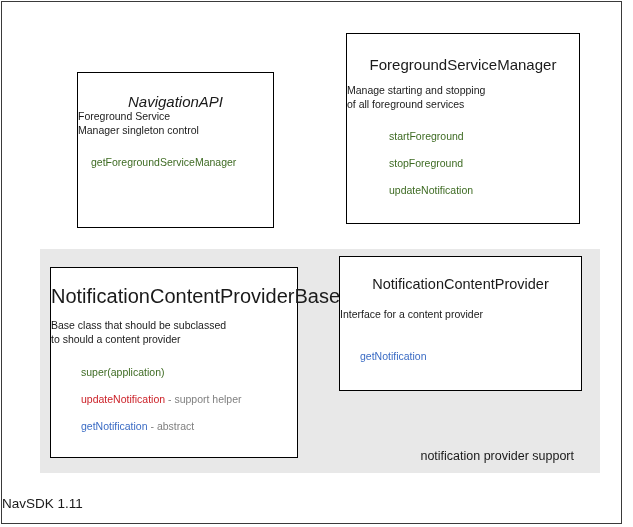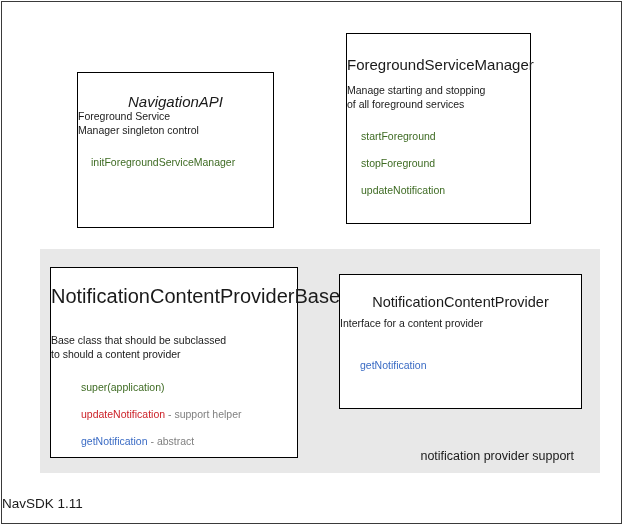--- a/index.html
+++ b/index.html
@@ -92,59 +92,59 @@
     font-style: italic;
   }
   #box-navigation-api .class-desc { margin-top: 0; }
   #box-navigation-api .member-list { margin-top: 19px; padding-left: 13px; }
   #box-navigation-api .member { margin-bottom: 13px; }
 
   
   #box-foreground-service-manager {
     left: 344px;
     top: 31px;
-    width: 185px;
+    width: 234px;
     height: 191px;
   }
   #box-foreground-service-manager .class-title {
     font-size: 15px;
     margin-top: 22px;
   }
   #box-foreground-service-manager .class-desc { margin-top: 11px; }
   #box-foreground-service-manager .member-list { margin-top: 19px; padding-left: 14px; }
-  #box-foreground-service-manager .member { margin-bottom: 14px; }
+  #box-foreground-service-manager .member { margin-bottom: 14px; margin-left: 28px; }
 
   
   #box-notification-content-provider-base {
     left: 48px;
     top: 265px;
     width: 248px;
     height: 191px;
   }
   #box-notification-content-provider-base .class-title {
     font-size: 20px;
     margin-top: 17px;
     text-align: center;
   }
-  #box-notification-content-provider-base .class-desc { margin-top: 26px; }
+  #box-notification-content-provider-base .class-desc { margin-top: 11px; }
   #box-notification-content-provider-base .member-list { margin-top: 20px; padding-left: 30px; }
   #box-notification-content-provider-base .member { margin-bottom: 14px; }
 
   
   #box-notification-content-provider {
     left: 337px;
-    top: 272px;
+    top: 254px;
     width: 243px;
     height: 135px;
   }
   #box-notification-content-provider .class-title {
     font-size: 14.5px;
     margin-top: 19px;
   }
-  #box-notification-content-provider .class-desc { margin-top: 7px; }
+  #box-notification-content-provider .class-desc { margin-top: 16px; }
   #box-notification-content-provider .member-list { margin-top: 28px; padding-left: 20px; }
   #box-notification-content-provider .member { margin-bottom: 13px; }
 
   
   .footer-caption {
     position: absolute;
     left: 0;
     right: 0;
     top: 494px;
     text-align: left;
@@ -163,21 +163,21 @@
     </div>
 
     <div class="class-box" id="box-navigation-api">
       <div class="class-title">NavigationAPI</div>
       <div class="class-desc">
         <div>Foreground Service</div>
         <div>Manager singleton control</div>
       </div>
       <ul class="member-list">
         <li class="member">
-          <span class="m-green">initForegroundServiceManager</span><span class="m-note"></span>
+          <span class="m-green">getForegroundServiceManager</span><span class="m-note"></span>
         </li>
       </ul>
     </div>
 
     <div class="class-box" id="box-foreground-service-manager">
       <div class="class-title">ForegroundServiceManager</div>
       <div class="class-desc">
         <div>Manage starting and stopping</div>
         <div>of all foreground services</div>
       </div>

